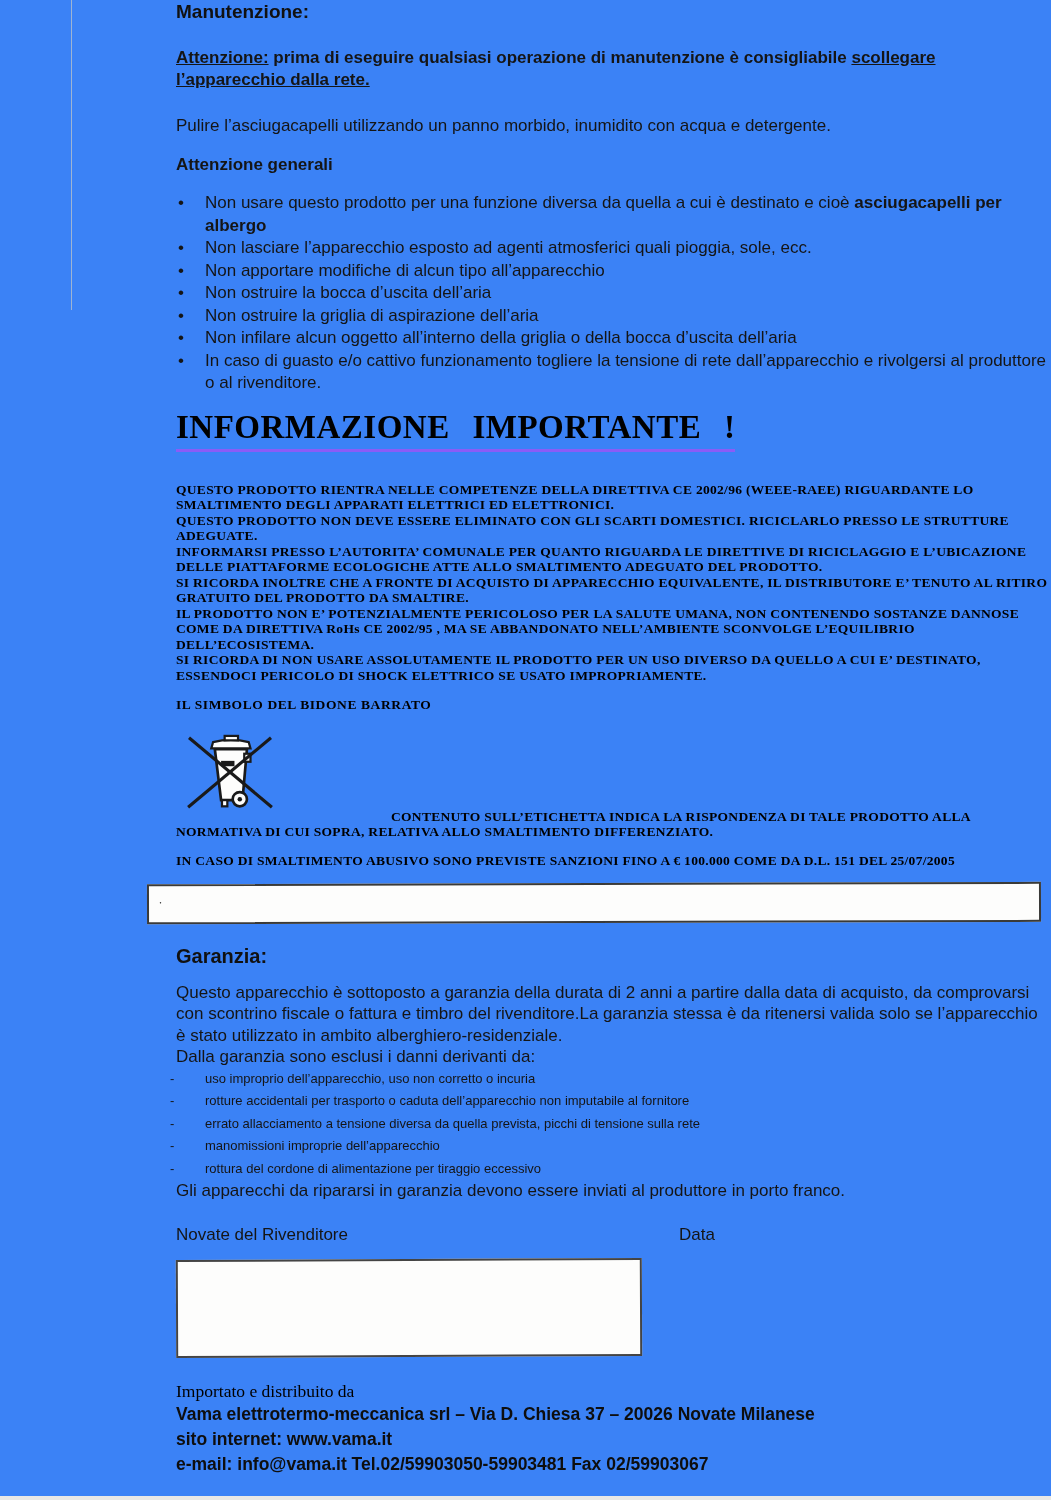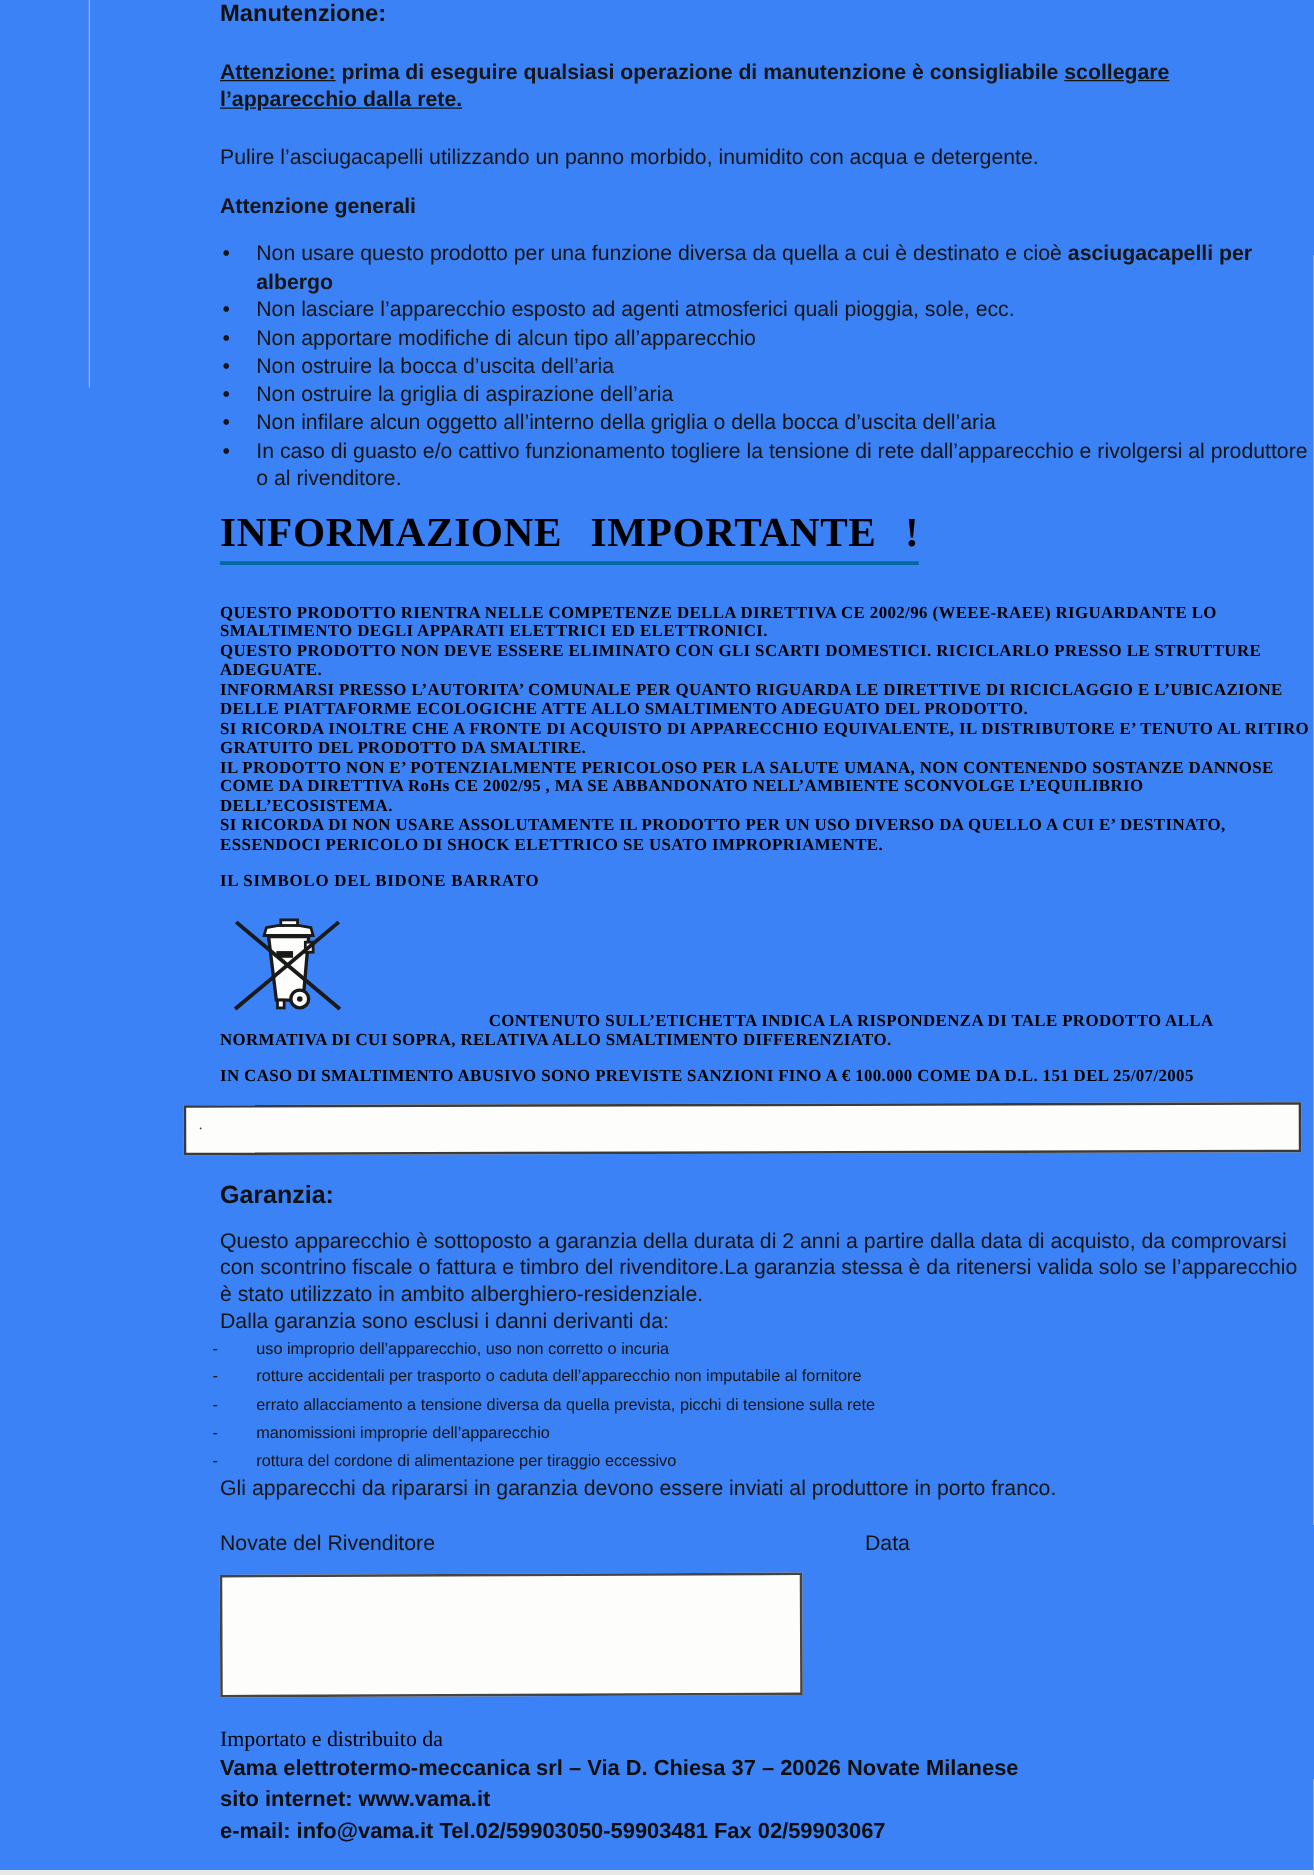--- a/index.html
+++ b/index.html
@@ -32,21 +32,21 @@
   .warn-list li::before{
     content:"\2022";position:absolute;left:2px;top:0;font-size:17px;
   }
   .warn-bold{font-weight:bold;}
   .big-title{
     display:inline-block;
     margin-top:14px;
     font-family:"Liberation Serif", serif;
     font-size:33px;font-weight:bold;color:#000;
     letter-spacing:.5px;word-spacing:14px;
-    border-bottom:3px solid #0369a1;padding-bottom:3px;
+    border-bottom:3px solid #8b5cf6;padding-bottom:3px;
   }
   .serif-block{
     margin-top:30px;
     font-family:"Liberation Serif", serif;
     font-size:13.5px;font-weight:bold;color:#000;
     line-height:15.5px;letter-spacing:.3px;
   }
   .serif-block p{margin:0;}
   .bin-label{
     margin-top:14px;
@@ -75,21 +75,21 @@
     font-family:"Liberation Serif", serif;font-size:12px;color:#333;
     padding:6px 0 0 10px;box-sizing:border-box;
   }
   .h-garanzia{margin:22px 0 0 0;font-size:20px;font-weight:bold;color:#111;}
   .warranty-text{margin-top:14px;font-size:17px;line-height:21.5px;}
   .warranty-text p{margin:0;}
   .excl-list{margin:0;padding:0;list-style:none;}
   .excl-list li{position:relative;padding-left:29px;font-size:13px;line-height:22.5px;}
   .excl-list li::before{content:"-";position:absolute;left:-6px;top:0;}
   .stamp-row{position:relative;margin-top:22px;font-size:17px;height:22px;}
-  .date-label{position:absolute;left:516px;top:0;}
+  .date-label{position:absolute;left:503px;top:0;}
   .stamp-box{
     margin-top:12px;
     width:462px;height:94px;
     border:2px solid #444;
     transform:rotate(-0.25deg);
     background:#fdfdfc;
   }
   .footer{margin-top:24px;}
   .footer .serif-line{
     font-family:"Liberation Serif", serif;font-size:17.5px;color:#000;margin:0;

